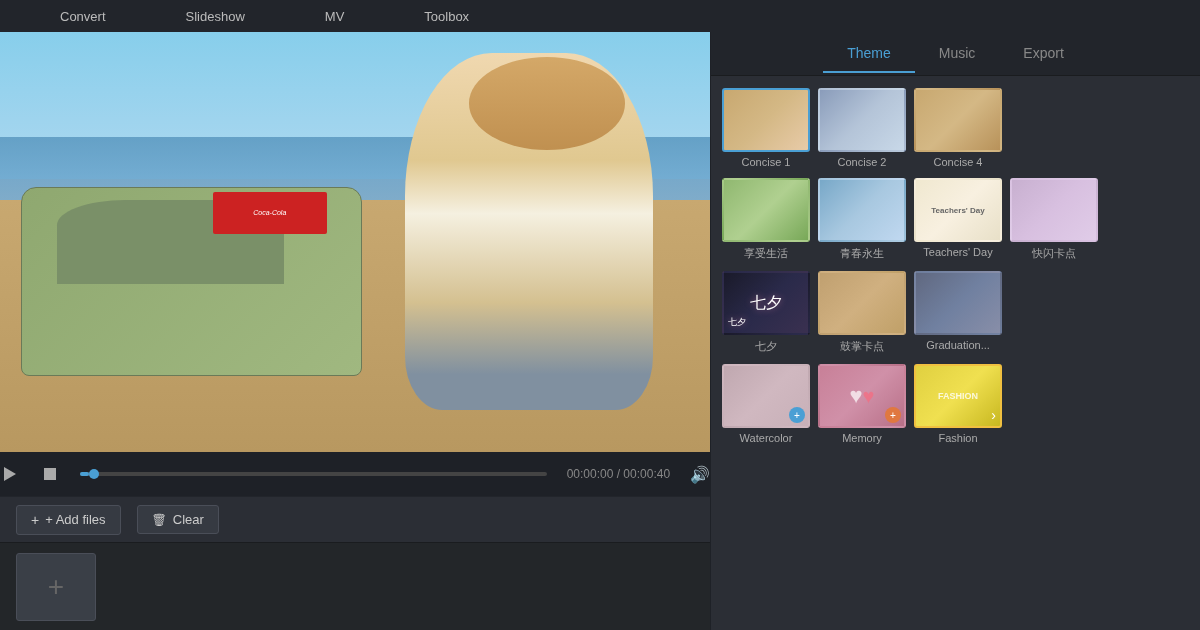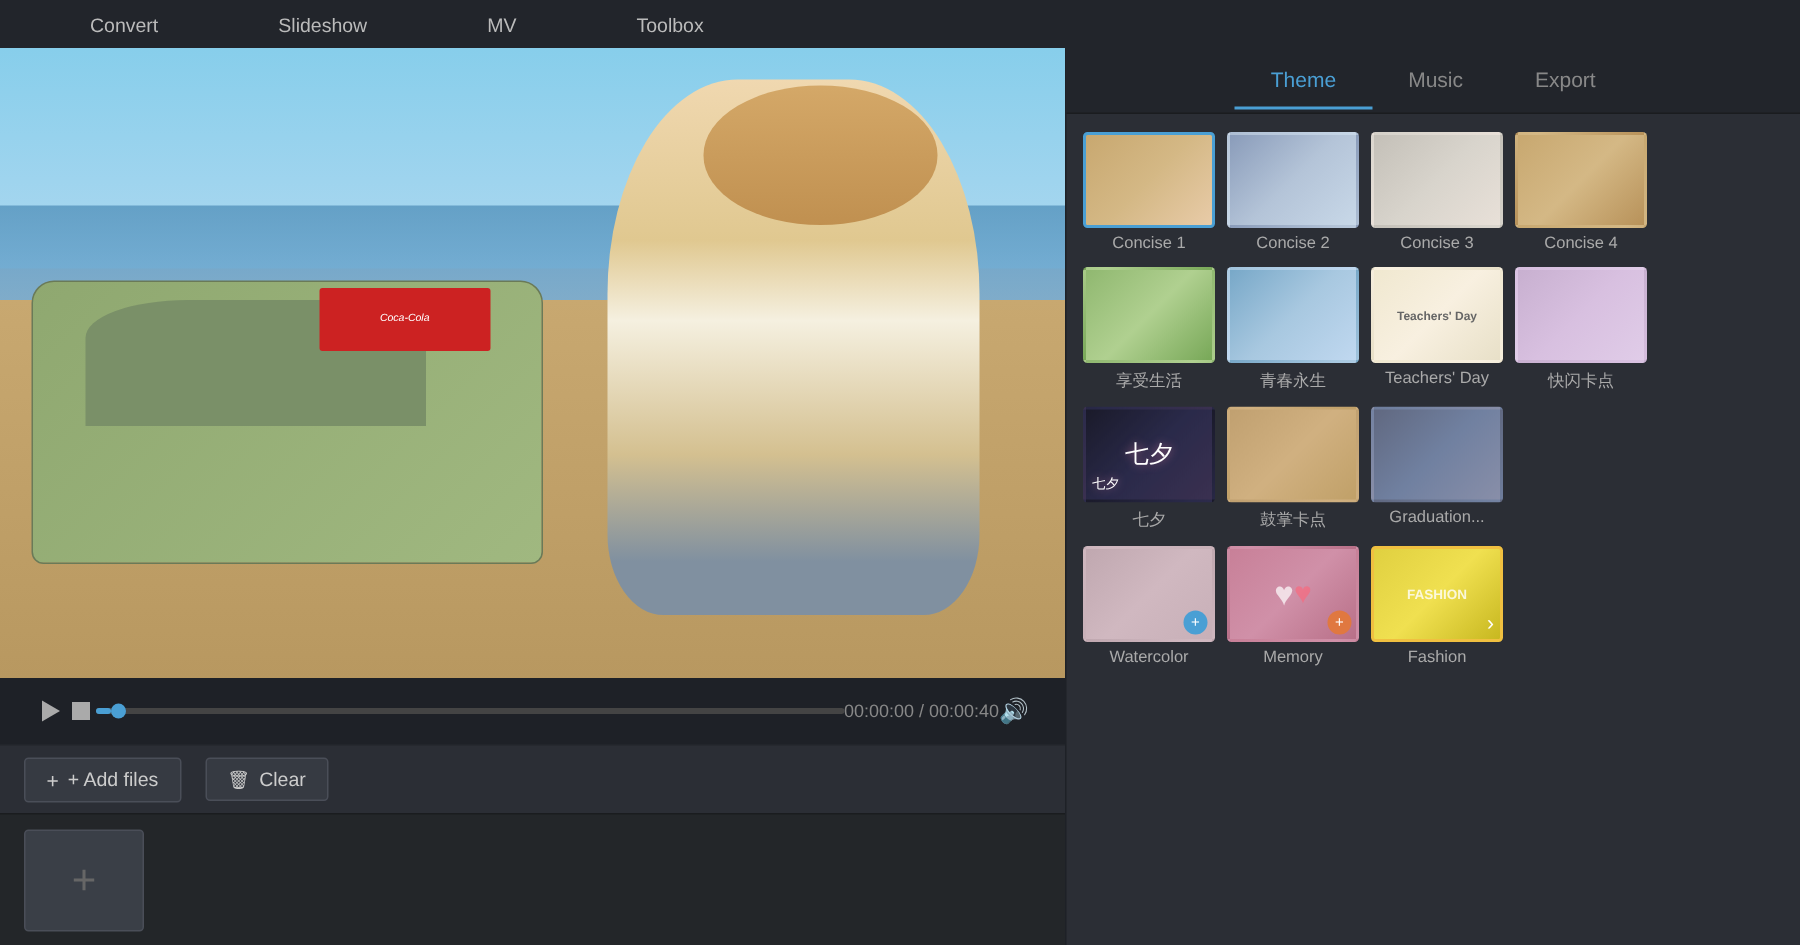--- a/index.html
+++ b/index.html
@@ -58,22 +58,22 @@
       background: 
         linear-gradient(180deg, #87CEEB 0%, #b8d4e8 30%, #d4a888 55%, #7a8c6a 60%, #5a6e5a 70%, #3d4a3d 100%);
     }
 
     
     .controls-bar {
       height: 44px;
       background: #1e2127;
       display: flex;
       align-items: center;
-      padding: 0 24px;
-      gap: 0;
+      padding: 0 0;
+      gap: 20px;
     }
 
     .ctrl-btn {
       width: 20px;
       height: 20px;
       display: flex;
       align-items: center;
       justify-content: center;
       cursor: pointer;
       color: #aaa;
@@ -420,26 +420,20 @@
           </div>
           <span class="theme-label">Concise 1</span>
         </div>
         <div class="theme-item">
           <div class="theme-thumb thumb-concise2">
             <div class="thumb-inner"></div>
           </div>
           <span class="theme-label">Concise 2</span>
         </div>
         <div class="theme-item">
-          <div class="theme-thumb thumb-concise3">
-            <div class="thumb-inner"></div>
-          </div>
-          <span class="theme-label">Concise 3</span>
-        </div>
-        <div class="theme-item">
           <div class="theme-thumb thumb-concise4">
             <div class="thumb-inner"></div>
           </div>
           <span class="theme-label">Concise 4</span>
         </div>
       </div>
 
       <div class="theme-row">
         <div class="theme-item">
           <div class="theme-thumb thumb-xiangshou">

